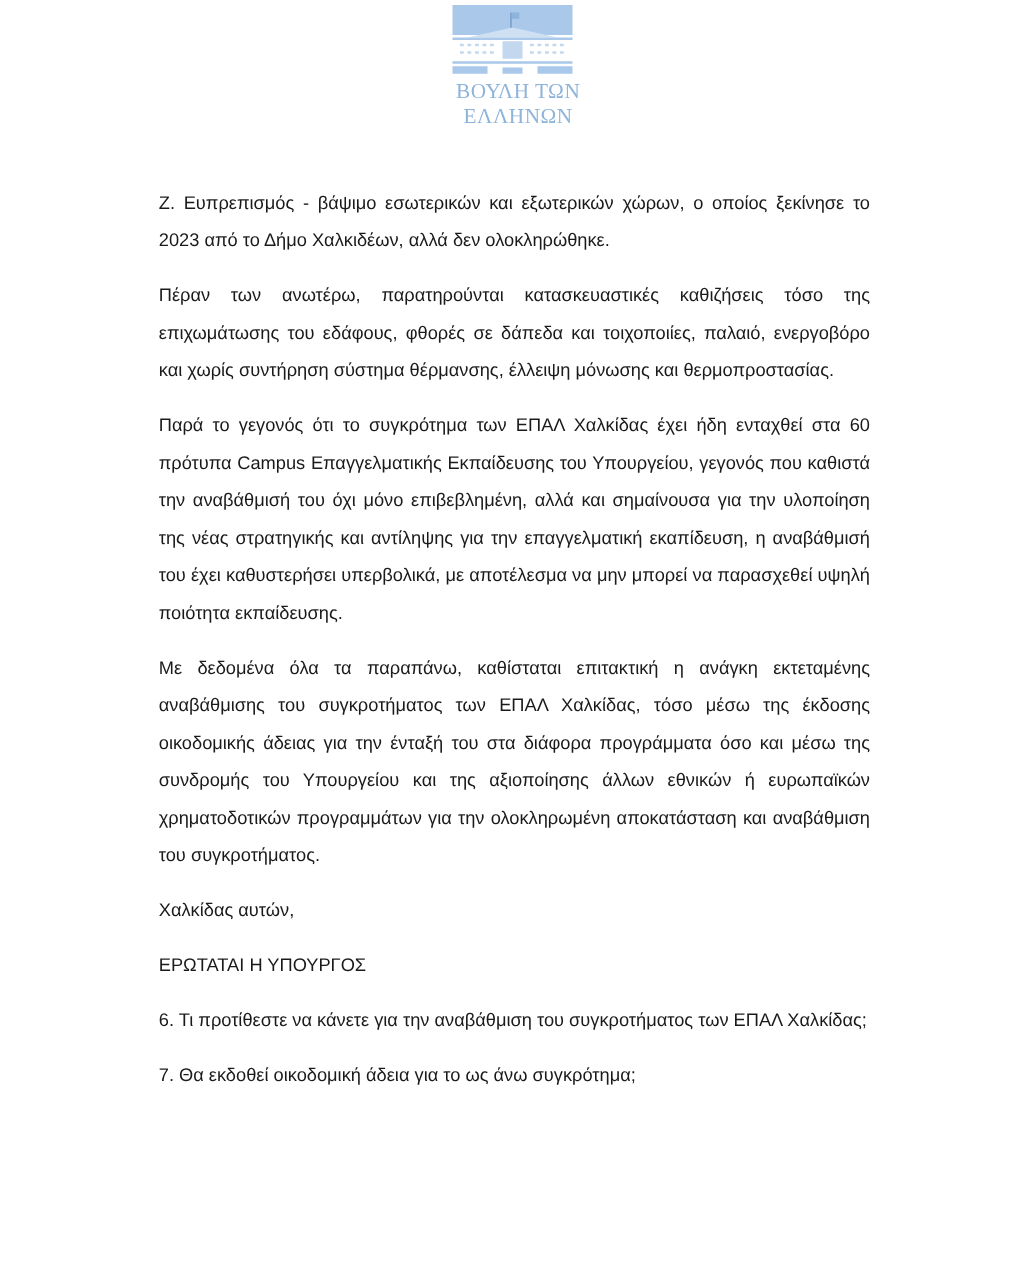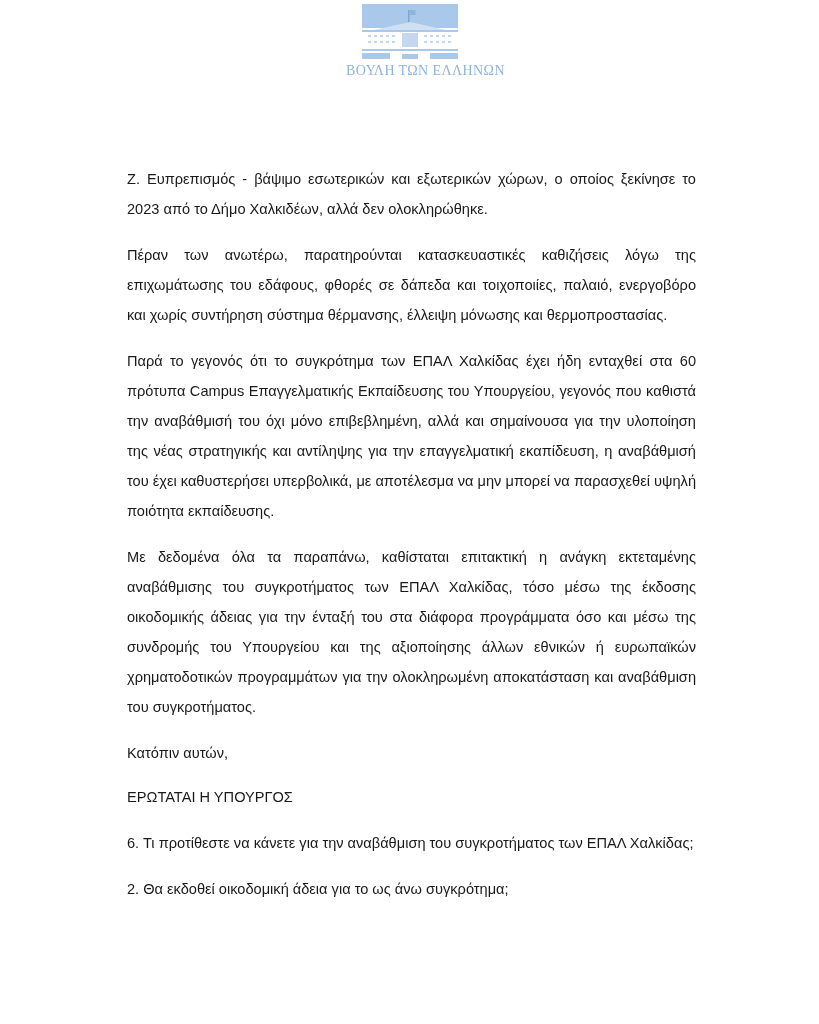--- a/index.html
+++ b/index.html
@@ -1,21 +1,21 @@
 <!DOCTYPE html>
 <html><head>
   <meta charset="utf-8">
   <style>
     html, body { margin: 0; padding: 0; background: #ffffff; }
     body { width: 819px; height: 1024px; position: relative; overflow: hidden; font-family: "Liberation Sans", "DejaVu Sans", sans-serif; color: #1a1a1a; }
     .header-logo { position: absolute; left: 327px; top: 0; width: 165px; height: 85px; }
     .logo-graphic { position: absolute; left: 33px; top: 2px; width: 100px; height: 60px; }
-    .logo-caption { position: absolute; left: 16px; top: 63px; width: 165px; text-align: center; font-family: "Liberation Serif", "DejaVu Serif", serif; font-size: 14px; letter-spacing: 0.4px; color: #8fb4da; }
+    .logo-caption { position: absolute; left: 5px; top: 63px; width: 165px; text-align: center; font-family: "Liberation Serif", "DejaVu Serif", serif; font-size: 17px; letter-spacing: 0.4px; color: #8fb4da; }
     .content { position: absolute; left: 127px; top: 148px; width: 569px; font-size: 14.6px; line-height: 30px; }
-    .para { margin: 16px 0 14px 0; text-align: justify; }
+    .para { margin: 0 0 14px 0; text-align: justify; }
     .heading { font-weight: normal; margin: 0 0 14px 0; }
   </style>
 </head>
 <body>
 
 <div class="header-logo">
   <svg class="logo-graphic" viewBox="0 0 100 60" xmlns="http://www.w3.org/2000/svg">
     <rect x="2" y="2" width="96" height="24" fill="#a9c8ea"></rect>
     <rect x="48" y="8" width="1.5" height="14" fill="#7fa6d0"></rect>
     <rect x="49.5" y="8" width="6" height="5" fill="#8fb4da"></rect>
@@ -47,20 +47,20 @@
     <rect x="2" y="47" width="96" height="2" fill="#a9c8ea"></rect>
     <rect x="2" y="51" width="28" height="6" fill="#a9c8ea"></rect>
     <rect x="42" y="52" width="16" height="5" fill="#a9c8ea"></rect>
     <rect x="70" y="51" width="28" height="6" fill="#a9c8ea"></rect>
   </svg>
   <div class="logo-caption">ΒΟΥΛΗ ΤΩΝ ΕΛΛΗΝΩΝ</div>
 </div>
 
 <div class="content">
   <p class="para">Ζ. Ευπρεπισμός - βάψιμο εσωτερικών και εξωτερικών χώρων, ο οποίος ξεκίνησε το 2023 από το Δήμο Χαλκιδέων, αλλά δεν ολοκληρώθηκε.</p>
-  <p class="para">Πέραν των ανωτέρω, παρατηρούνται κατασκευαστικές καθιζήσεις λόγω της επιχωμάτωσης του εδάφους, φθορές σε δάπεδα και τοιχοποιίες, παλαιό, ενεργοβόρο και χωρίς συντήρηση σύστημα θέρμανσης, έλλειψη μόνωσης και θερμοπροστασίας.</p>
+  <p class="para">Πέραν των ανωτέρω, παρατηρούνται κατασκευαστικές καθιζήσεις τόσο της επιχωμάτωσης του εδάφους, φθορές σε δάπεδα και τοιχοποιίες, παλαιό, ενεργοβόρο και χωρίς συντήρηση σύστημα θέρμανσης, έλλειψη μόνωσης και θερμοπροστασίας.</p>
   <p class="para">Παρά το γεγονός ότι το συγκρότημα των ΕΠΑΛ Χαλκίδας έχει ήδη ενταχθεί στα 60 πρότυπα Campus Επαγγελματικής Εκπαίδευσης του Υπουργείου, γεγονός που καθιστά την αναβάθμισή του όχι μόνο επιβεβλημένη, αλλά και σημαίνουσα για την υλοποίηση της νέας στρατηγικής και αντίληψης για την επαγγελματική εκαπίδευση, η αναβάθμισή του έχει καθυστερήσει υπερβολικά, με αποτέλεσμα να μην μπορεί να παρασχεθεί υψηλή ποιότητα εκπαίδευσης.</p>
   <p class="para">Με δεδομένα όλα τα παραπάνω, καθίσταται επιτακτική η ανάγκη εκτεταμένης αναβάθμισης του συγκροτήματος των ΕΠΑΛ Χαλκίδας, τόσο μέσω της έκδοσης οικοδομικής άδειας για την ένταξή του στα διάφορα προγράμματα όσο και μέσω της συνδρομής του Υπουργείου και της αξιοποίησης άλλων εθνικών ή ευρωπαϊκών χρηματοδοτικών προγραμμάτων για την ολοκληρωμένη αποκατάσταση και αναβάθμιση του συγκροτήματος.</p>
-  <p class="para">Κατόπιν αυτών,</p>
+  <p class="para">Χαλκίδας αυτών,</p>
   <p class="heading">ΕΡΩΤΑΤΑΙ Η ΥΠΟΥΡΓΟΣ</p>
   <p class="para">6. Τι προτίθεστε να κάνετε για την αναβάθμιση του συγκροτήματος των ΕΠΑΛ Χαλκίδας;</p>
-  <p class="para">2. Θα εκδοθεί οικοδομική άδεια για το ως άνω συγκρότημα;</p>
+  <p class="para">7. Θα εκδοθεί οικοδομική άδεια για το ως άνω συγκρότημα;</p>
 </div>
 
 </body></html>

